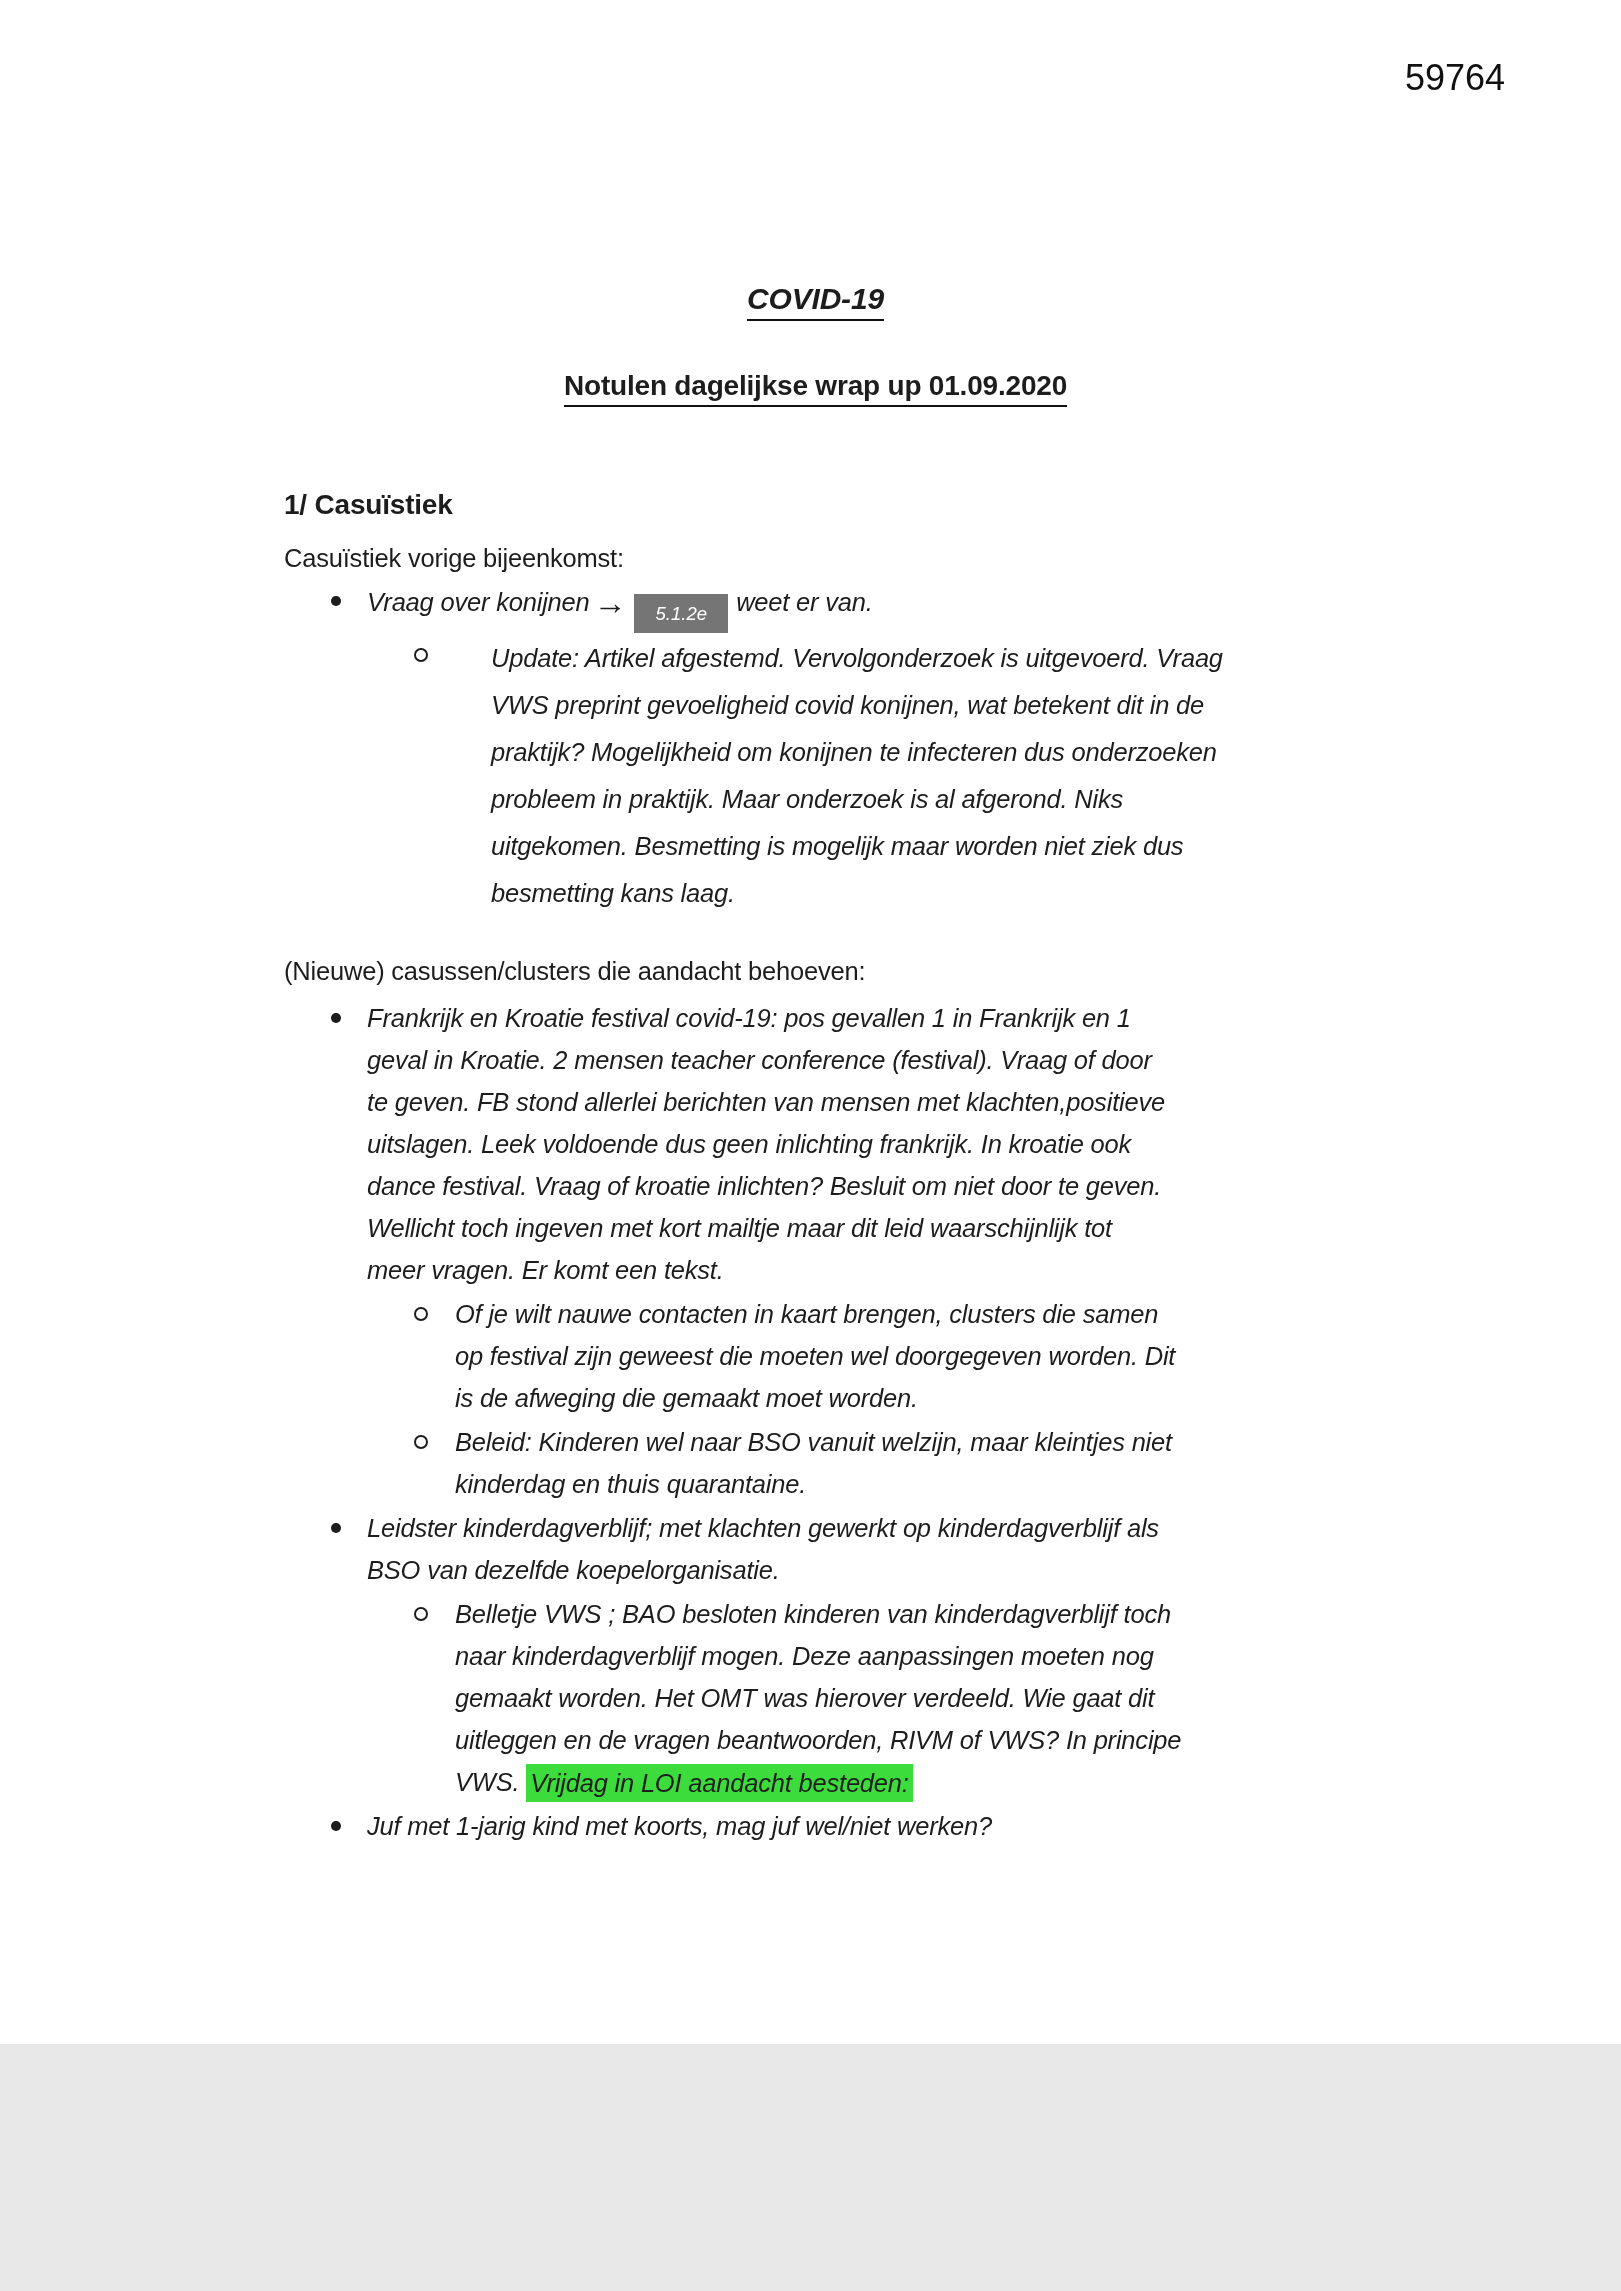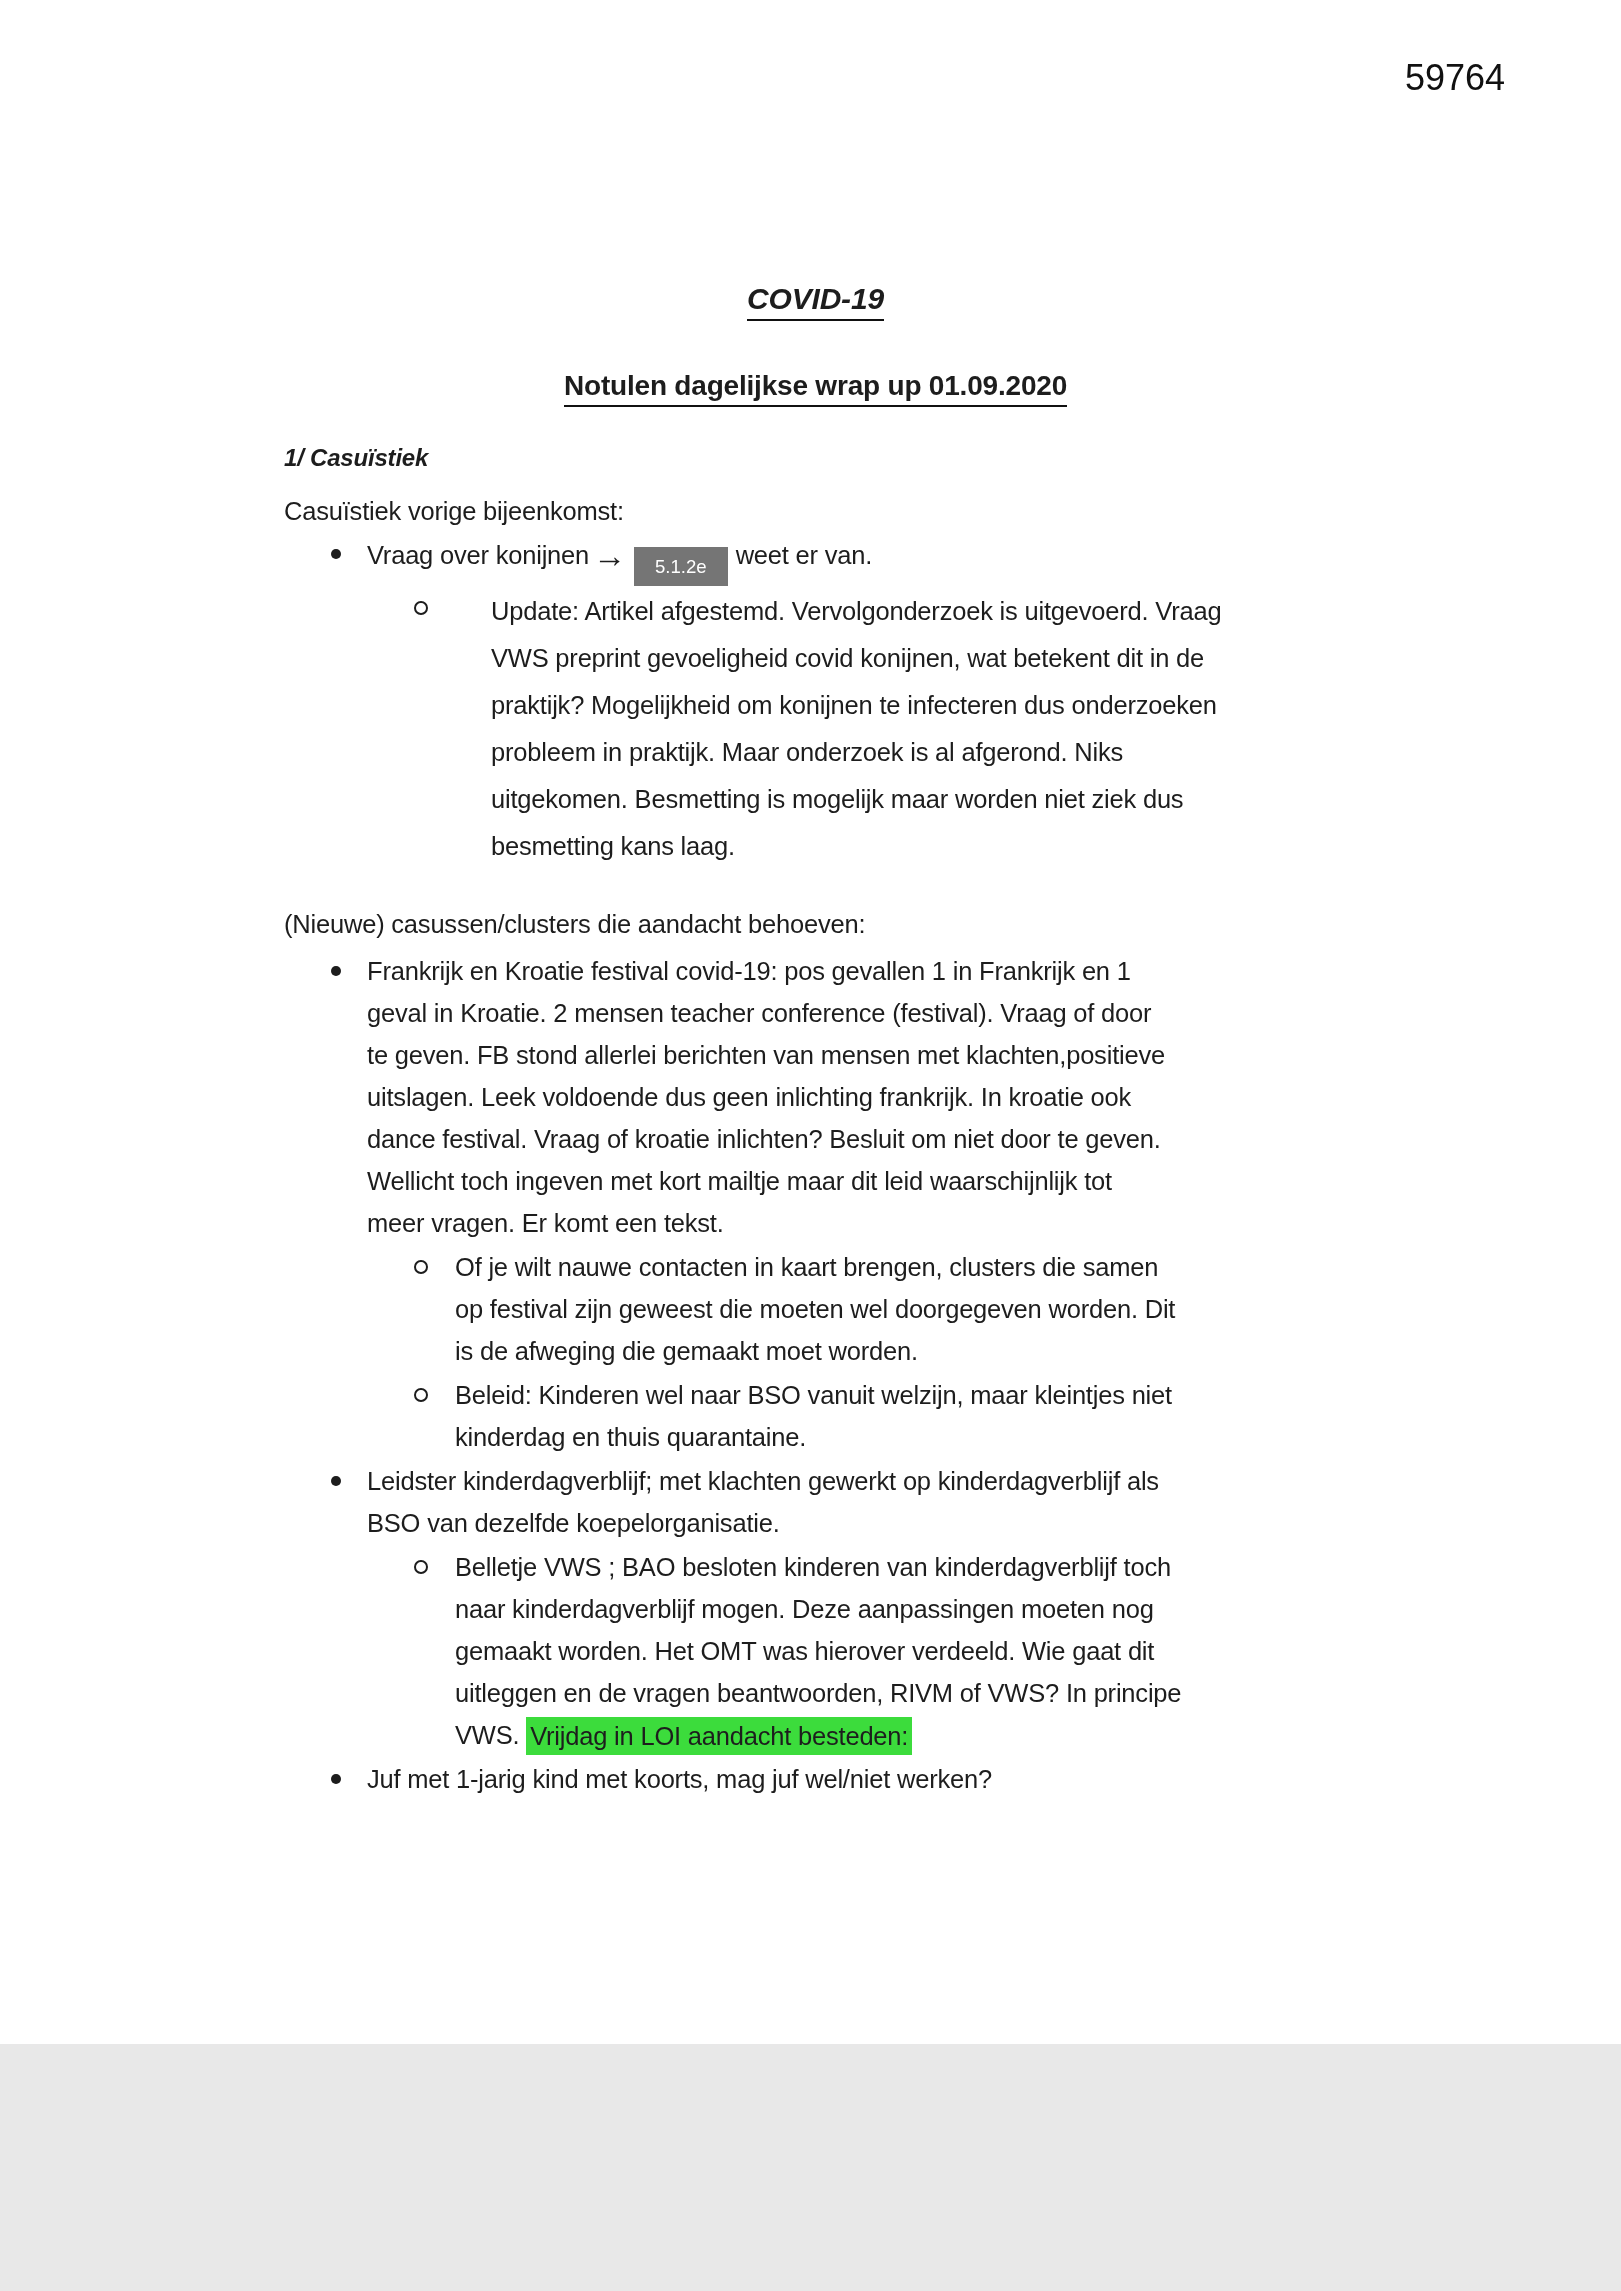--- a/index.html
+++ b/index.html
@@ -26,25 +26,25 @@
   .title-wrap { margin-top: 282px; text-align: center; }
   .subtitle-wrap { margin-top: 49px; text-align: center; }
   .u {
     font-weight: bold;
     border-bottom: 2.9px solid #111;
     padding-bottom: 2.9px;
     display: inline-block;
   }
   .title { font-size: 30px; font-style: italic; }
   .subtitle { font-size: 28px; }
-  .heading { margin-top: 31px; font-size: 24px; font-weight: bold; line-height: 39px; font-style: italic; }
+  .heading { margin-top: 78px; font-size: 28px; font-weight: bold; line-height: 39px; }
   .intro { margin-top: 13px; font-size: 25.5px; line-height: 42px; }
   .intro2 { margin: 33px 0 5.9px 0; font-size: 25.5px; line-height: 42px; }
   .li { display: flex; align-items: flex-start; }
-  .li .text { white-space: pre-line; font-size: 25.5px; line-height: 42px; }
+  .li .text { white-space: pre-line; font-size: 25.5px; line-height: 42px; font-style: italic; }
   .l1 { padding-left: 47px; margin-top: 2px; }
   .l1 .marker-col { width: 36px; flex: 0 0 36px; }
   .l1 .text { width: 990px; }
   .l2 { padding-left: 130px; margin-top: 2px; }
   .l2 .marker-col { width: 41px; flex: 0 0 41px; }
   .l2 .text { width: 912px; }
   .l2.loose .text { line-height: 47px; margin-left: 36px; }
   .dot {
     display: block;
     width: 9.8px; height: 9.8px;

